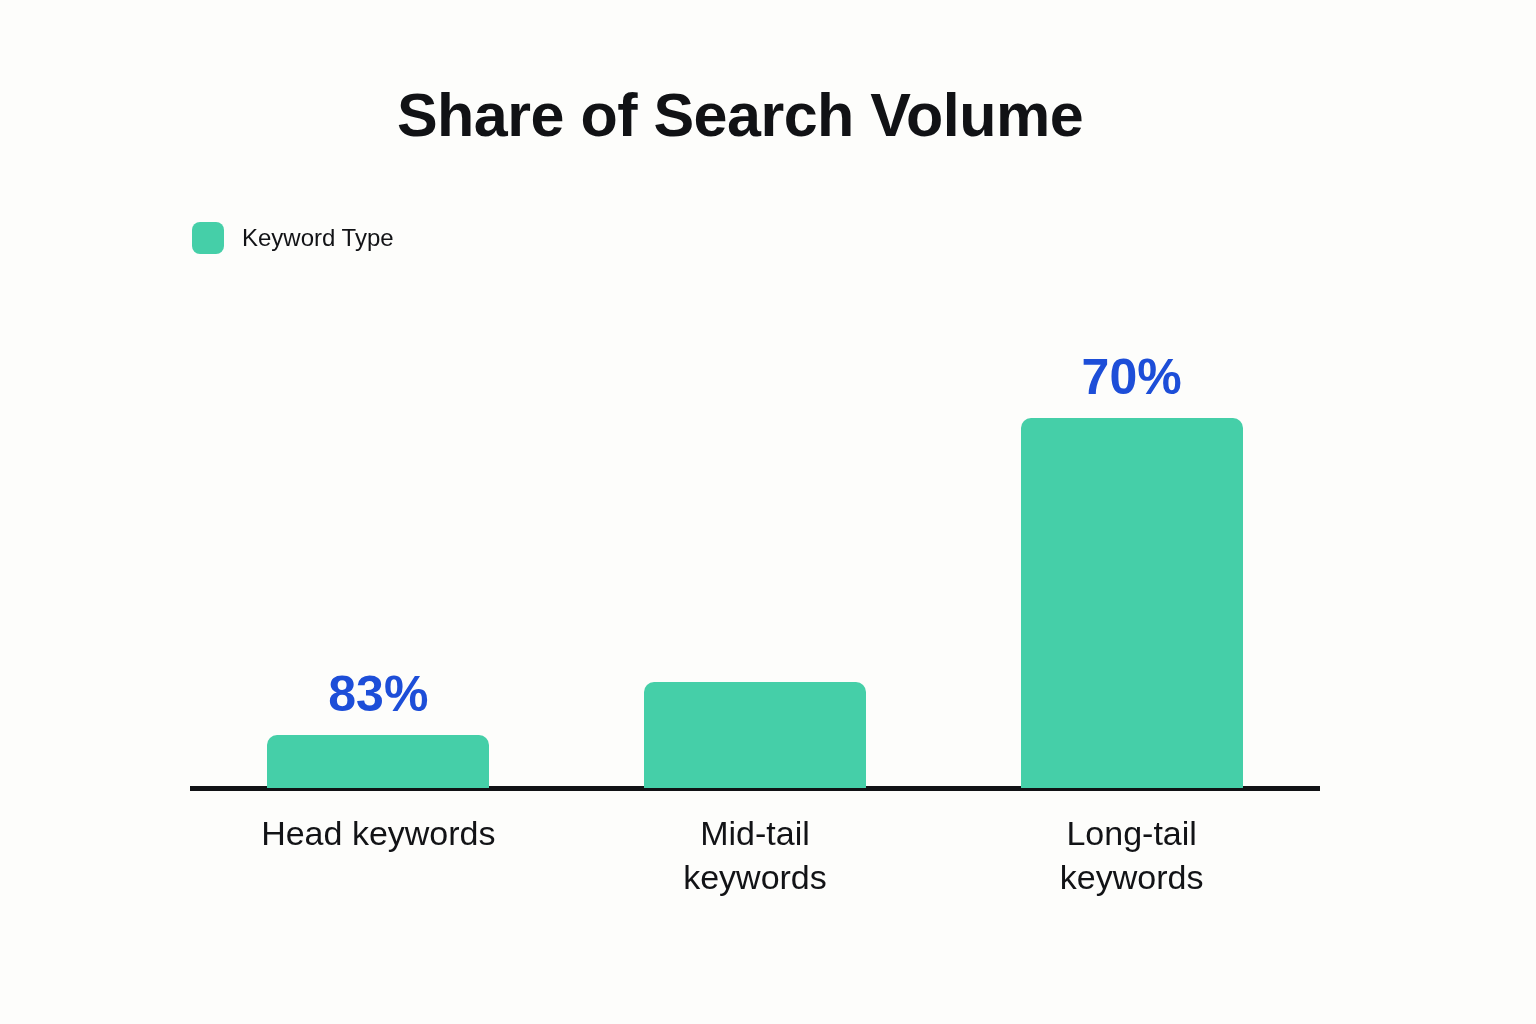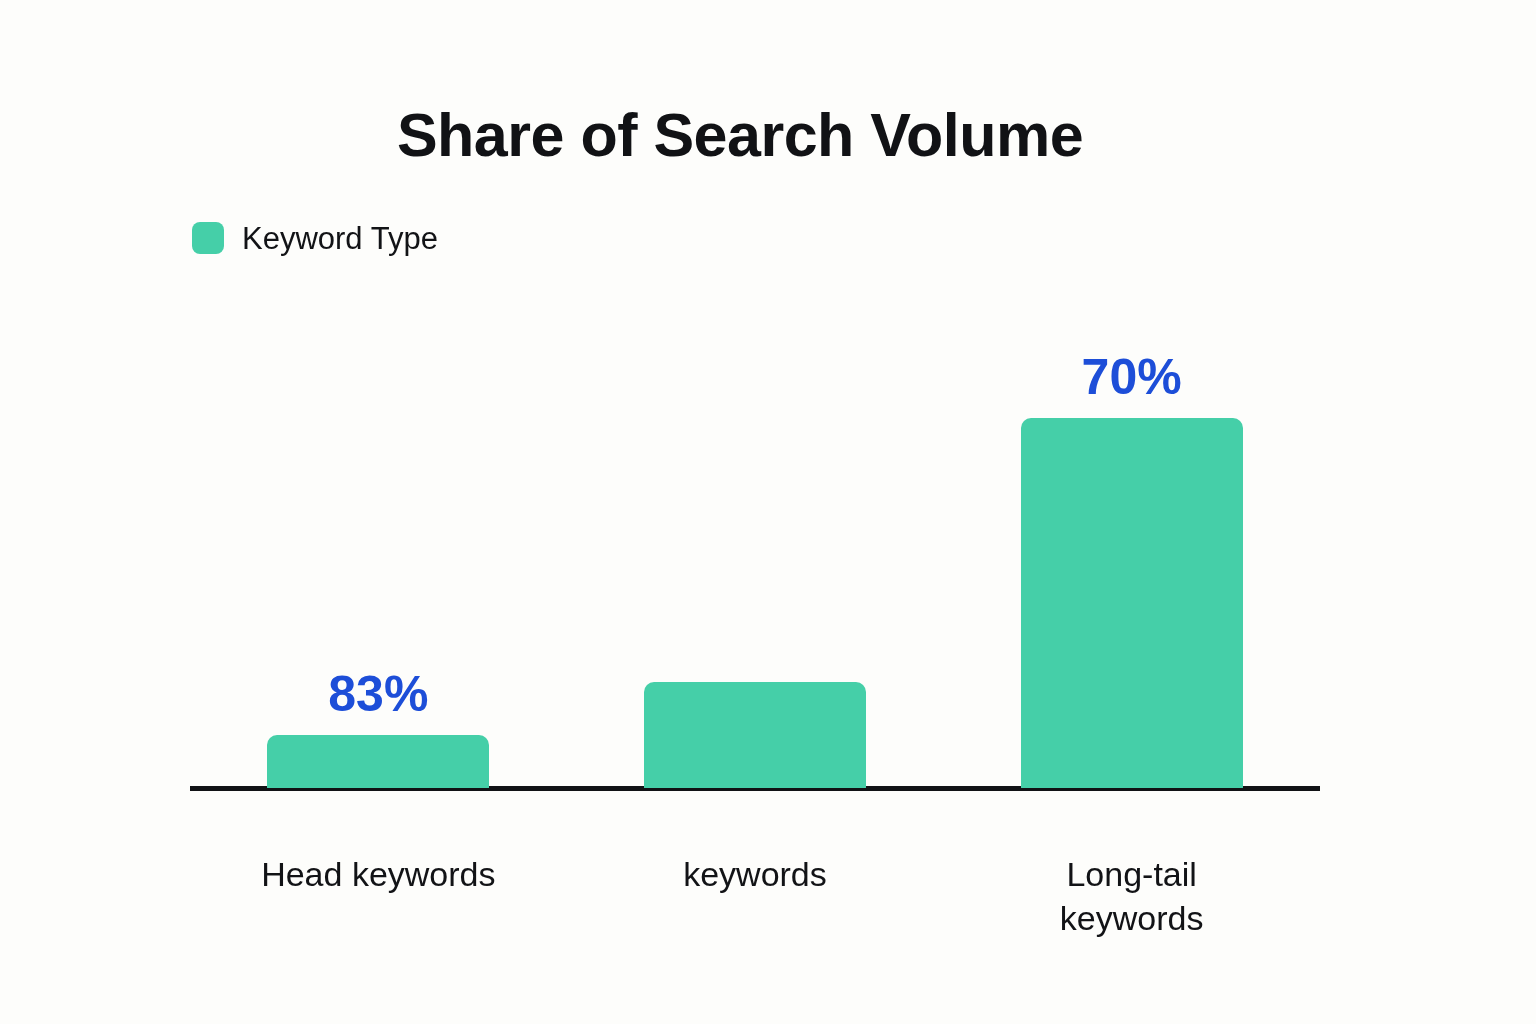--- a/index.html
+++ b/index.html
@@ -28,21 +28,20 @@
     left: 0;
     top: 82px;
     width: 1480px;
     text-align: center;
     font-size: 61px;
     font-weight: 700;
     color: #111215;
     letter-spacing: -0.5px;
     line-height: 1.1;
     white-space: nowrap;
-    margin-top: 20px;
   }
 
   
   #legend {
     position: absolute;
     left: 192px;
     top: 222px;
     display: flex;
     align-items: center;
     gap: 18px;
@@ -53,21 +52,21 @@
     gap: 18px;
   }
   #legend .swatch {
     width: 32px;
     height: 32px;
     border-radius: 8px;
     background: #45cfa8;
     flex: none;
   }
   #legend .legend-label {
-    font-size: 31px;
+    font-size: 24px;
     font-weight: 400;
     color: #121316;
     line-height: 1;
     white-space: nowrap;
   }
 
   
   
   #plot {
     position: absolute;
@@ -134,21 +133,20 @@
     display: flex;
     justify-content: space-around;
   }
   .cat-label {
     width: 333px;
     text-align: center;
     font-size: 34px;
     font-weight: 400;
     color: #121316;
     line-height: 1.28;
-    margin-top: 41px;
   }
   .cat-label span {
     display: block;
   }
 </style>
 </head>
 <body style="background: rgb(253, 253, 251);">
 
 <div id="figure" style="background: rgb(253, 253, 251);">
 
@@ -184,20 +182,21 @@
     </div>
   </div>
 
   <div id="cat-labels">
 
     <div class="cat-label">
       <span>Head keywords</span>
     </div>
 
     <div class="cat-label">
+      <span>Mid-tail</span>
       <span>keywords</span>
     </div>
 
     <div class="cat-label">
       <span>Long-tail</span>
       <span>keywords</span>
     </div>
 
   </div>
 

